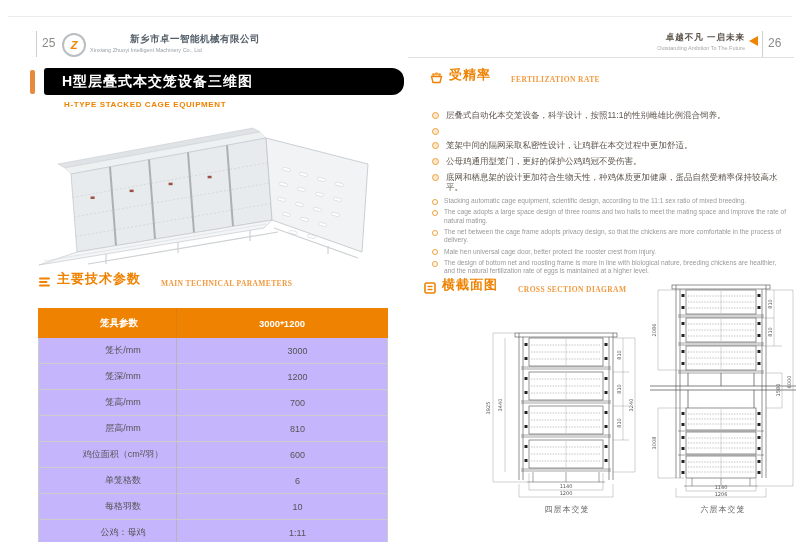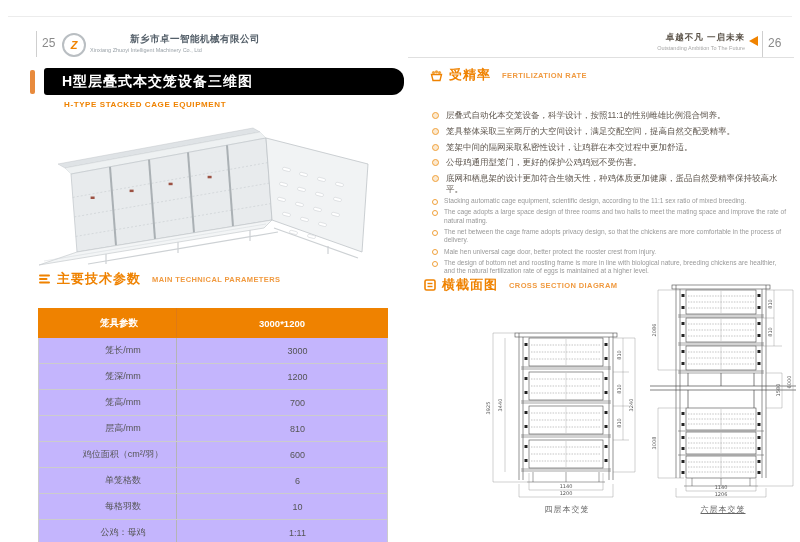--- a/index.html
+++ b/index.html
@@ -9,22 +9,22 @@
   .vline{background:#cfcfcf;width:1px;}
   .pagenum{font-size:12px;color:#8a8a8a;}
   .company-cn{font-size:9.5px;font-weight:bold;color:#55606a;letter-spacing:.5px;margin-left:40px;}
   .company-en{font-size:5.5px;color:#9aa2a8;margin-top:1px;}
   .slogan-cn{font-size:8.5px;font-weight:bold;color:#5a5248;letter-spacing:1px;text-align:right;}
   .slogan-en{font-size:5.5px;color:#a8a8a8;text-align:right;margin-top:1px;}
   .logo-circle{width:20px;height:20px;border-radius:50%;border:2px solid #b9bec2;background:#fff;display:flex;align-items:center;justify-content:center;font-weight:bold;font-style:italic;font-size:11px;color:#f08300;}
   .banner{background:#000000;border-radius:3px 12px 12px 3px;color:#fff;font-weight:bold;font-size:14px;line-height:27px;padding-left:18px;letter-spacing:1px;}
   .banner-sub{color:#ef8200;font-weight:bold;font-size:8px;letter-spacing:.6px;}
   .sec-cn{color:#ef8200;font-weight:bold;font-size:13px;letter-spacing:1px;}
-  .sec-en{color:#f09a40;font-weight:bold;font-size:7.5px;letter-spacing:.4px;margin-left:5px;}
-  .sec-head{display:flex;align-items:center;gap:6px;}
+  .sec-en{color:#f09a40;font-weight:bold;font-size:7.5px;letter-spacing:.4px;margin-left:14px;font-family:Liberation Serif, serif;}
+  .sec-head{display:flex;align-items:flex-end;gap:6px;}
   .bullet-row{display:flex;gap:7px;margin-bottom:5.2px;}
   .bullet-dot{flex:0 0 auto;width:5px;height:5px;border:1.5px solid #f0a13b;background:#fce9cf;border-radius:50%;margin-top:2px;}
   .bullet-txt{font-size:8.5px;color:#5e564e;line-height:1.25;}
   .bullet-row-en{display:flex;gap:6px;margin-bottom:3.2px;}
   .bullet-dot-en{flex:0 0 auto;width:4px;height:4px;border:1.2px solid #f0a13b;background:#fff;border-radius:50%;margin-top:1.5px;}
   .bullet-txt-en{font-size:6.6px;color:#999;line-height:1.25;}
   table.params{border-collapse:collapse;width:350px;table-layout:fixed;}
   table.params th{background:#ef8200;color:#fff;font-size:9.5px;font-weight:bold;height:26px;border:1px solid #ef8200;}
   table.params th:first-child{width:112px;border-right:1px solid #e07a14;padding-left:24px;}
   table.params td{border:1px solid #ccc;font-size:9px;color:#555;text-align:center;height:23px;background:#c4b5fd;padding-left:32px;}
@@ -185,21 +185,20 @@
   <span class="sec-en">FERTILIZATION RATE</span>
 </div>
 
 <div class="abs" style="left:432px;top:110px;width:356px;">
   <div class="bullet-row">
       <span class="bullet-dot"></span>
       <span class="bullet-txt">层叠式自动化本交笼设备，科学设计，按照11:1的性别雌雄比例混合饲养。</span>
     </div>
   <div class="bullet-row">
       <span class="bullet-dot"></span>
-      <span class="bullet-txt">笼具整体采取三室两厅的大空间设计，满足交配空间，提高自然交配受精率。</span>
     </div>
   <div class="bullet-row">
       <span class="bullet-dot"></span>
       <span class="bullet-txt">笼架中间的隔网采取私密性设计，让鸡群在本交过程中更加舒适。</span>
     </div>
   <div class="bullet-row">
       <span class="bullet-dot"></span>
       <span class="bullet-txt">公母鸡通用型笼门，更好的保护公鸡鸡冠不受伤害。</span>
     </div>
   <div class="bullet-row">
@@ -463,13 +462,13 @@
   </g>
   <text class="dim" text-anchor="middle" transform="rotate(-90 8 48)" x="8" y="48">2086</text>
   <text class="dim" text-anchor="middle" transform="rotate(-90 8 161)" x="8" y="161">3008</text>
   <text class="dim" text-anchor="middle" transform="rotate(-90 124 22)" x="124" y="22">810</text>
   <text class="dim" text-anchor="middle" transform="rotate(-90 124 50)" x="124" y="50">810</text>
   <text class="dim" text-anchor="middle" transform="rotate(-90 132 108)" x="132" y="108">1580</text>
   <text class="dim" text-anchor="middle" transform="rotate(-90 143 100)" x="143" y="100">6000</text>
   <text class="dim" text-anchor="middle" x="73" y="207">1140</text>
   <text class="dim" text-anchor="middle" x="73" y="213.5">1206</text>
 </svg>
-<div class="abs diag-label" style="left:659px;top:504px;width:128px;text-decoration:underline;">六层本交笼</div>
+<div class="abs diag-label" style="left:659px;top:504px;width:128px;">六层本交笼</div>
 
 </body></html>

